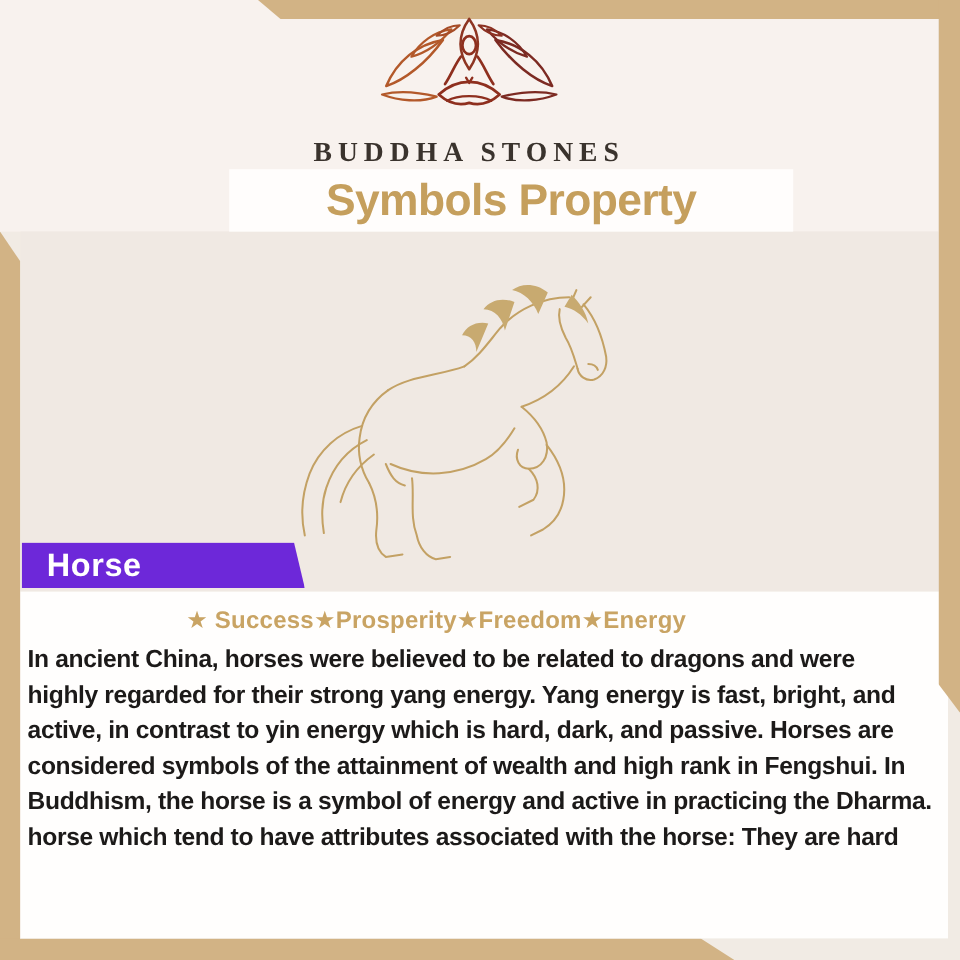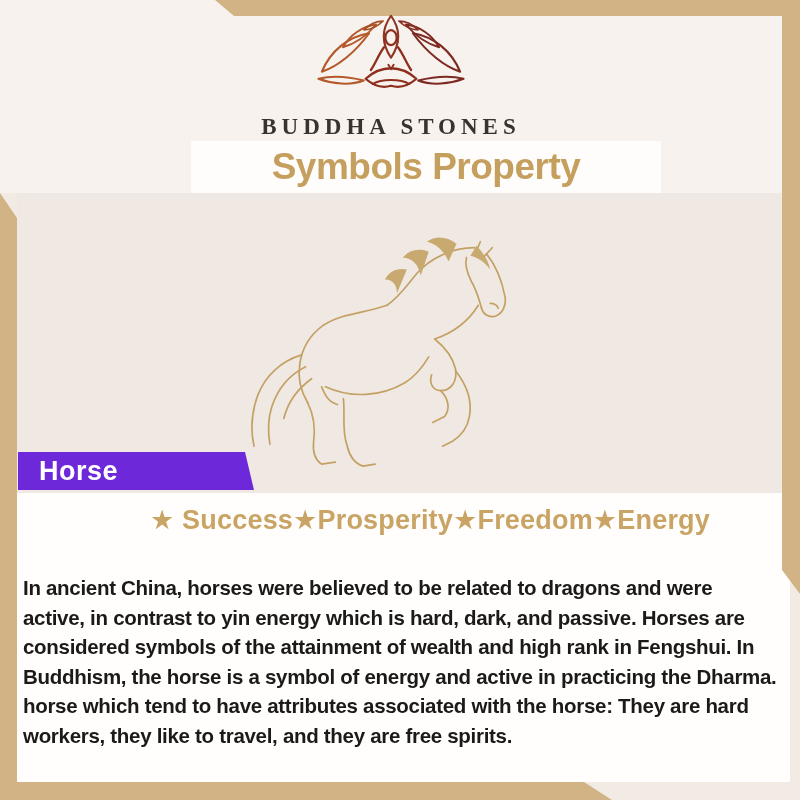--- a/index.html
+++ b/index.html
@@ -26,25 +26,25 @@
   
   .logo-wrap{position:absolute;left:0;top:14px;width:782px;display:flex;flex-direction:column;align-items:center;}
   .brand-name{margin-top:2px;font-family:Liberation Serif, serif;font-size:23px;
     font-weight:600;letter-spacing:5px;color:#3a332d;}
 
   
   .page-title{font-size:37px;font-weight:700;letter-spacing:-0.5px;color:#c59f5d;}
   .horse-banner{position:absolute;left:18px;top:452px;width:236px;height:38px;background:#6d28d9;
     clip-path:polygon(0 0,227px 0,236px 38px,0 38px);display:flex;align-items:center;}
   .horse-banner .label{color:#ffffff;font-size:27px;font-weight:700;padding-left:21px;letter-spacing:0.5px;}
-  .traits-line{position:absolute;left:17px;top:504px;width:773px;text-align:right;
+  .traits-line{position:absolute;left:17px;top:504px;width:773px;text-align:center;
     padding-right:80px;box-sizing:border-box;
-    font-size:27px;font-weight:700;color:#c9a464;letter-spacing:0.2px;}
+    font-size:20px;font-weight:700;color:#c9a464;letter-spacing:0.2px;}
   .description{position:absolute;left:23px;top:535px;width:764px;color:#1c1a19;
-    font-size:20.5px;font-weight:700;letter-spacing:-0.3px;line-height:29.6px;margin-top:38px;}
+    font-size:20.5px;font-weight:700;letter-spacing:-0.3px;line-height:29.6px;}
   .description .line{white-space:nowrap;}
 
   svg{display:block;}
 </style>
 </head>
 <body>
 
 <div class="canvas">
 
   <div class="top-panel"></div>
@@ -130,20 +130,20 @@
   </svg>
 
   <div class="horse-banner">
     <span class="label">Horse</span>
   </div>
 
   <div class="traits-line">★ Success★Prosperity★Freedom★Energy</div>
 
   <div class="description">
     <div class="line">In ancient China, horses were believed to be related to dragons and were</div>
+    <div class="line">highly regarded for their strong yang energy. Yang energy is fast, bright, and</div>
     <div class="line">active, in contrast to yin energy which is hard, dark, and passive. Horses are</div>
     <div class="line">considered symbols of the attainment of wealth and high rank in Fengshui. In</div>
     <div class="line">Buddhism, the horse is a symbol of energy and active in practicing the Dharma.</div>
     <div class="line">horse which tend to have attributes associated with the horse: They are hard</div>
-    <div class="line">workers, they like to travel, and they are free spirits.</div>
   </div>
 
 </div>
 
 </body></html>

